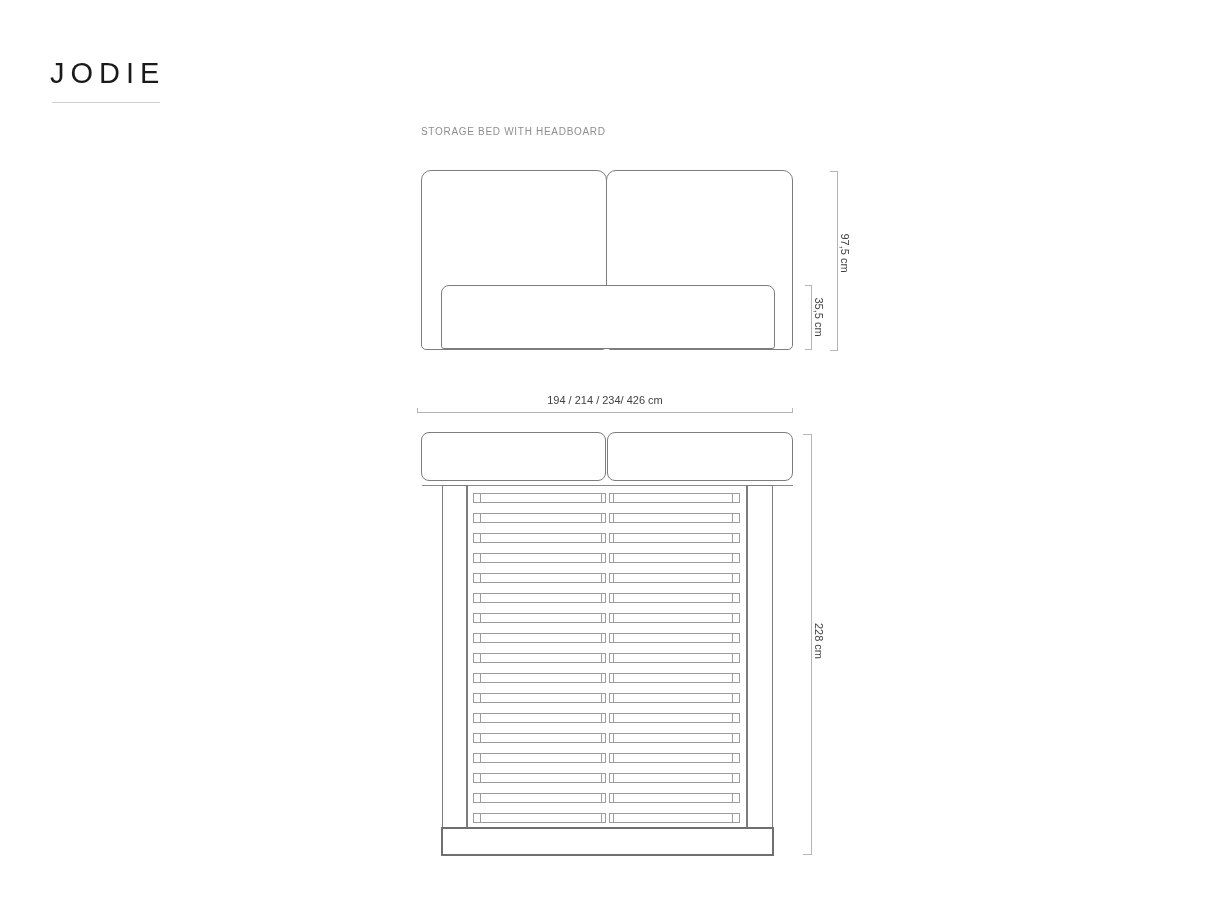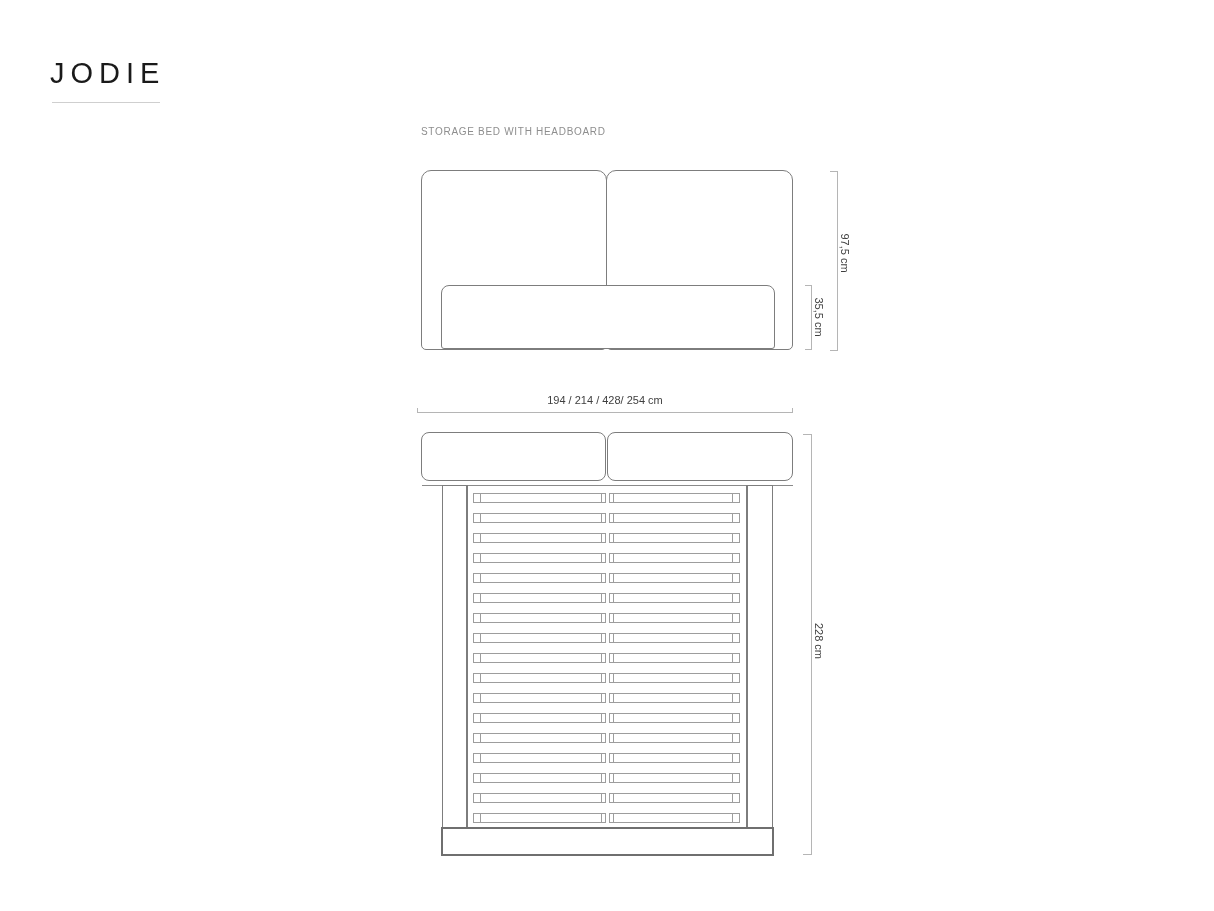--- a/index.html
+++ b/index.html
@@ -81,21 +81,21 @@
   <div class="panel hb-front-left"></div>
   <div class="panel hb-front-right"></div>
   <div class="panel bed-base-front"></div>
 
   <div class="dim-v dim-97"></div>
   <div class="dim-label rot lbl-97">97,5 cm</div>
 
   <div class="dim-v dim-35"></div>
   <div class="dim-label rot lbl-35">35,5 cm</div>
 
-  <div class="dim-label lbl-width">194 / 214 / 428/ 254 cm</div>
+  <div class="dim-label lbl-width">194 / 214 / 234/ 426 cm</div>
   <div class="dim-h"></div>
 
   <div class="panel hb-top-left"></div>
   <div class="panel hb-top-right"></div>
   <div class="hb-lip"></div>
 
   <div class="rail rail-left"></div>
   <div class="rail rail-right"></div>
 
   <div class="slat-area">

